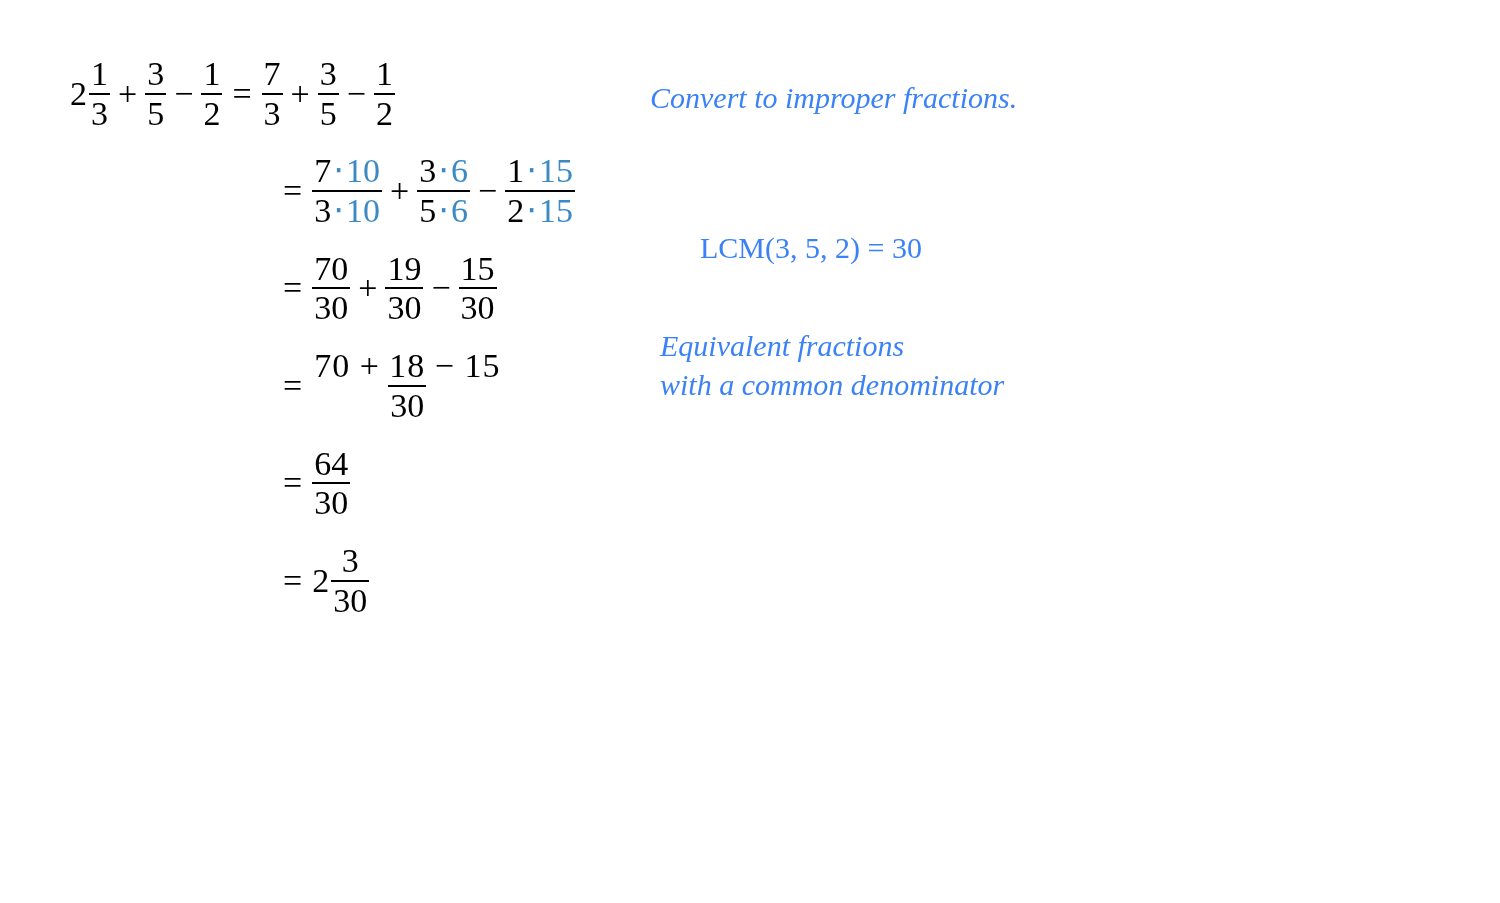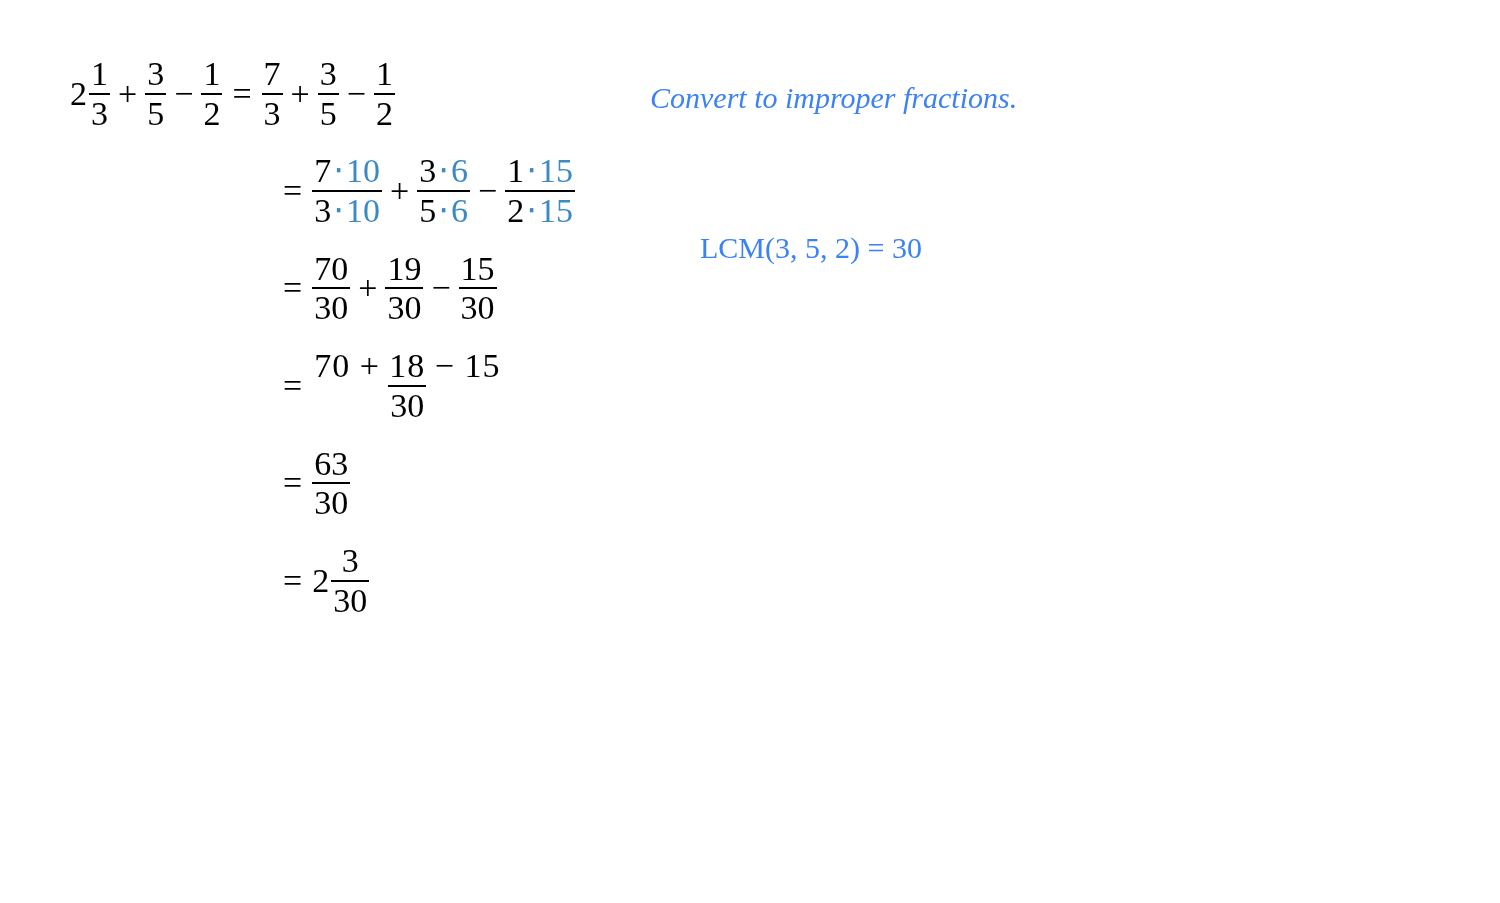--- a/index.html
+++ b/index.html
@@ -164,34 +164,36 @@
     <span class="eq">=</span>
     <span class="frac">
       <span class="num thin">70 + 18 − 15</span>
       <span class="den">30</span>
     </span>
   </div>
 
   <div class="row indent">
     <span class="eq">=</span>
     <span class="frac">
-      <span class="num">63</span>
+      <span class="num">64</span>
       <span class="den">30</span>
     </span>
   </div>
 
   <div class="row indent">
     <span class="eq">=</span>
     <span class="mixed">
       <span class="whole">2</span>
       <span class="frac">
         <span class="num">3</span>
         <span class="den">30</span>
       </span>
     </span>
   </div>
 
 </div>
 
 <div class="annot" style="top:78px; left:650px;">Convert to improper fractions.</div>
 <div class="annot annot-upright" style="top:208px; left:700px;margin-top:20px;">LCM(3,  5,  2)   =   30</div>
 <div class="annot" style="top:326px; left:660px;">
+  <div>Equivalent fractions</div>
+  <div>with a common denominator</div>
 </div>
 
 </body></html>

